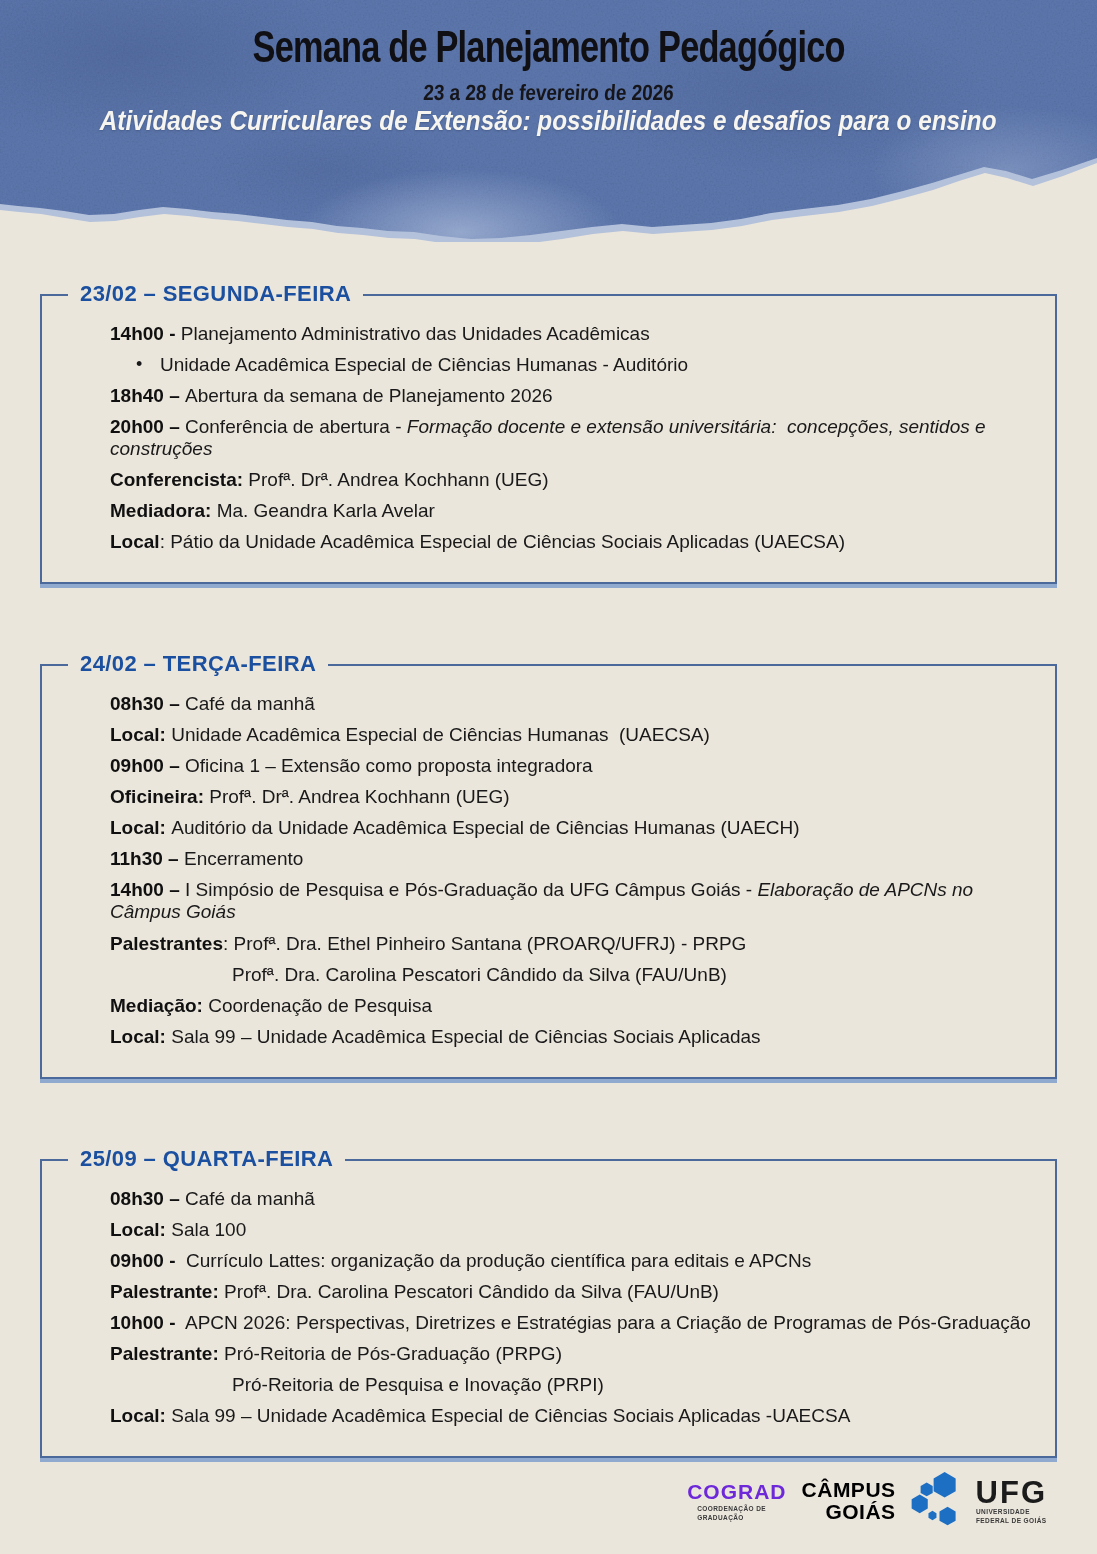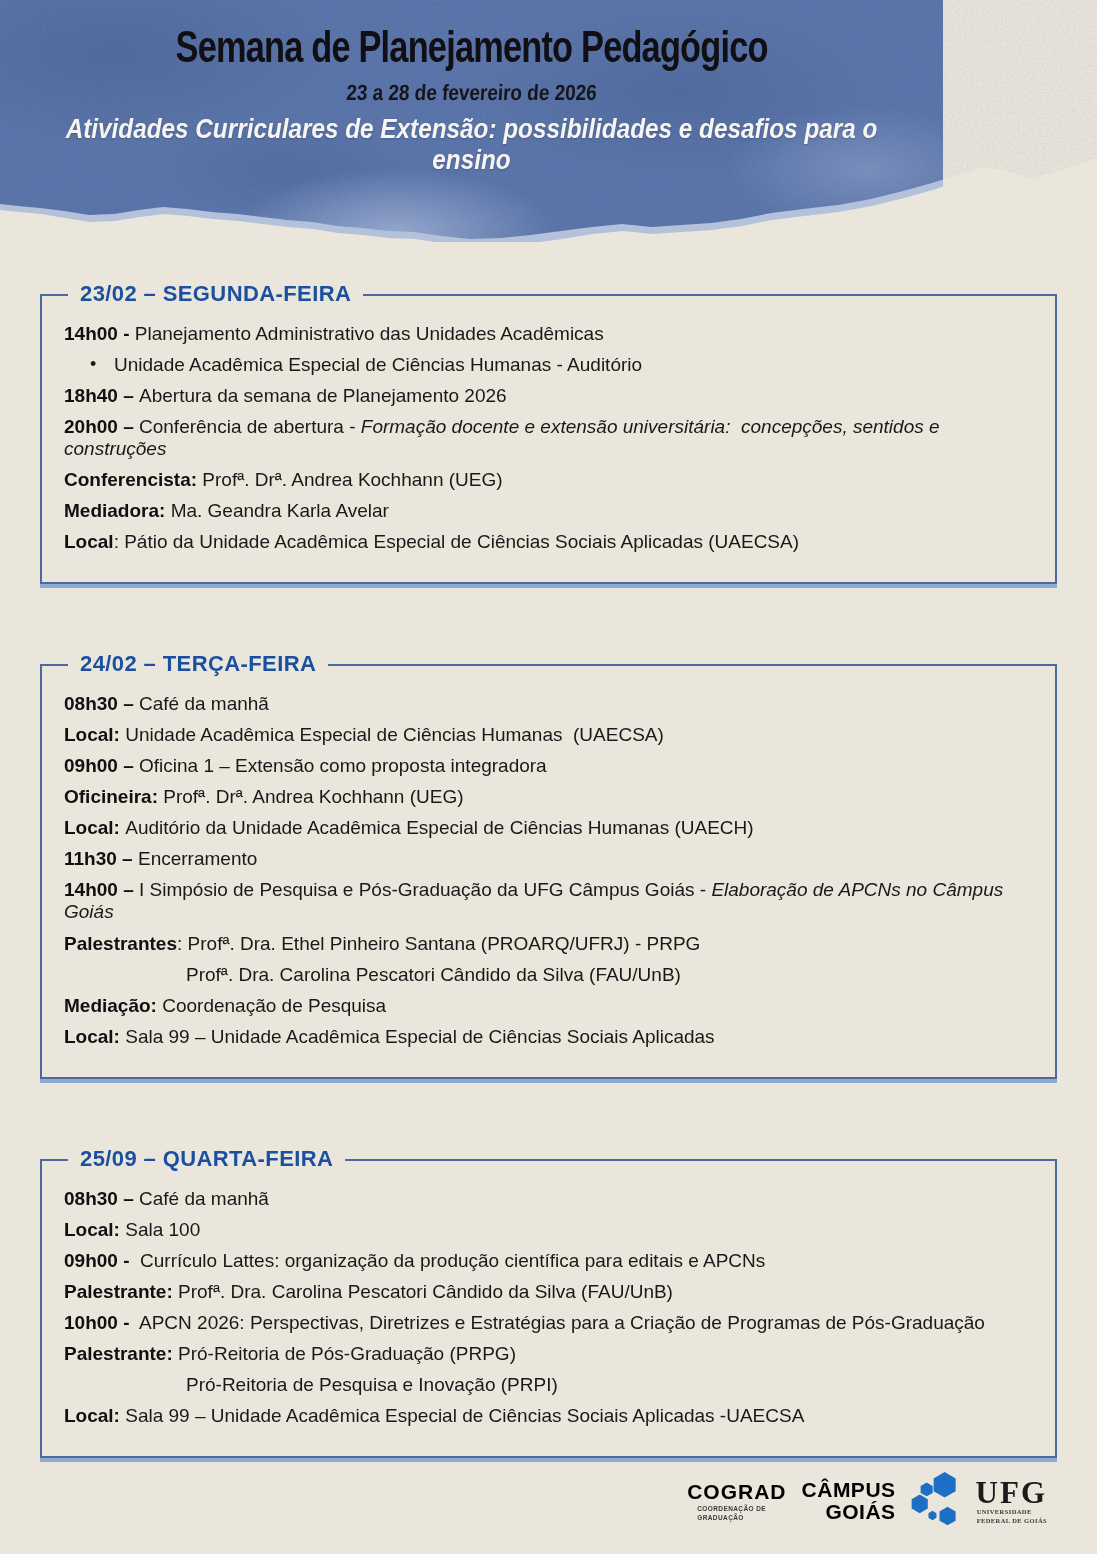--- a/index.html
+++ b/index.html
@@ -7,21 +7,21 @@
   body {
     height:1554px;
     position:relative;
     background:#ebe6dc;
     font-family:"Liberation Sans", sans-serif;
     color:#191919;
     overflow:hidden;
   }
 
   
-  .paper-wrap { position:relative; width:943px; height:242px;padding-left:44px; }
+  .paper-wrap { position:relative; width:1097px; height:242px;padding-left:44px; }
   .paper-fringe {
     position:absolute; inset:0; background:#b4c1da;
     clip-path:polygon(0 0,1097px 0,1097px 163px,1063px 176px,1033px 186px,1007px 178px,985px 173px,
       959px 181px,933px 190px,904px 198px,872px 206px,839px 212px,804px 216px,772px 220px,742px 226px,
       712px 230px,682px 232px,653px 234px,623px 231px,593px 234px,562px 239px,532px 243px,502px 246px,
       472px 247px,442px 243px,415px 239px,389px 238px,363px 235px,338px 233px,313px 229px,288px 227px,
       263px 224px,238px 221px,213px 219px,188px 216px,164px 214px,140px 217px,115px 221px,90px 222px,
       65px 218px,41px 214px,19px 212px,0 210px);
   }
   .paper {
@@ -48,21 +48,21 @@
   .hdr-title-row { margin-top:22px; }
   .hdr-title {
     display:inline-block; transform:scaleX(.78);
     font-size:44px; font-weight:bold; letter-spacing:-1px; color:#101014;
   }
   .hdr-date-row { margin-top:8px; }
   .hdr-date {
     display:inline-block; transform:scaleX(.86) skewX(-4deg);
     font-size:22px; font-weight:bold; color:#15151a;
   }
-  .hdr-sub-row { margin-top:8px; }
+  .hdr-sub-row { }
   .hdr-sub {
     display:inline-block; transform:scaleX(.90);
     font-size:27px; font-weight:bold; font-style:italic; color:#f7f5f0;
     text-shadow:0 1px 2px rgba(20,30,60,.25);
   }
 
   
   .days { padding:0 40px; }
   .day-box {
     position:relative;
@@ -71,43 +71,43 @@
     box-shadow:0 4px 0 #90a9cf;
     background:transparent;
   }
   .day-box:first-child { margin-top:52px; }
   .day-title {
     position:absolute; top:-15px; left:26px;
     background:#ebe6dc; padding:0 12px;
     font-size:22px; font-weight:bold; letter-spacing:.4px;
     color:#1b4f9f; white-space:nowrap;
   }
-  .day-content { padding:18px 24px 20px 22px; }
+  .day-content { padding:18px 24px 20px 22px;margin-left:46px; }
   .line {
     font-size:19px; line-height:1.16; margin:9px 0;
     white-space:pre-wrap; color:#191919;
   }
   .line .seg-b { font-weight:bold; color:#101010; }
   .line .seg-i { font-style:italic; }
   .line.bullet { padding-left:50px; position:relative; }
   .line.bullet::before { content:"•"; position:absolute; left:26px; top:0; font-size:18px; }
   .line.indent { padding-left:122px; }
 
   
   .footer {
     position:absolute; top:1472px; right:50px;
     display:flex; align-items:center; gap:15px;
   }
   .cograd-block { display:flex; flex-direction:column; align-items:flex-start; }
-  .cograd-name { font-size:21px; font-weight:bold; letter-spacing:1px; color:#000000; }
+  .cograd-name { font-size:21px; font-weight:bold; letter-spacing:1px; color:#6d28d9; }
   .cograd-sub { margin-left:10px; margin-top:1px; font-size:6.5px; font-weight:bold; letter-spacing:.4px; color:#3a3a3a; line-height:1.25; }
   .campus-block { display:flex; flex-direction:column; align-items:flex-end; line-height:1.05; }
   .campus-line { font-size:21px; font-weight:bold; letter-spacing:.5px; color:#000000; }
   .ufg-block { display:flex; align-items:center; gap:7px; }
-  .ufg-text { display:flex; flex-direction:column; align-items:flex-end;font-family:Liberation Serif, serif; }
+  .ufg-text { display:flex; flex-direction:column; align-items:center; }
   .ufg-name { font-size:31px; font-weight:bold; letter-spacing:2px; color:#1b1b1b; line-height:1; }
   .ufg-sub { font-size:6.5px; font-weight:bold; letter-spacing:.4px; color:#3a3a3a; line-height:1.3; }
 </style>
 </head>
 <body>
 
 <header class="paper-wrap">
   <div class="paper-fringe"></div>
   <div class="paper">
     <svg class="grain" width="1097" height="242">

